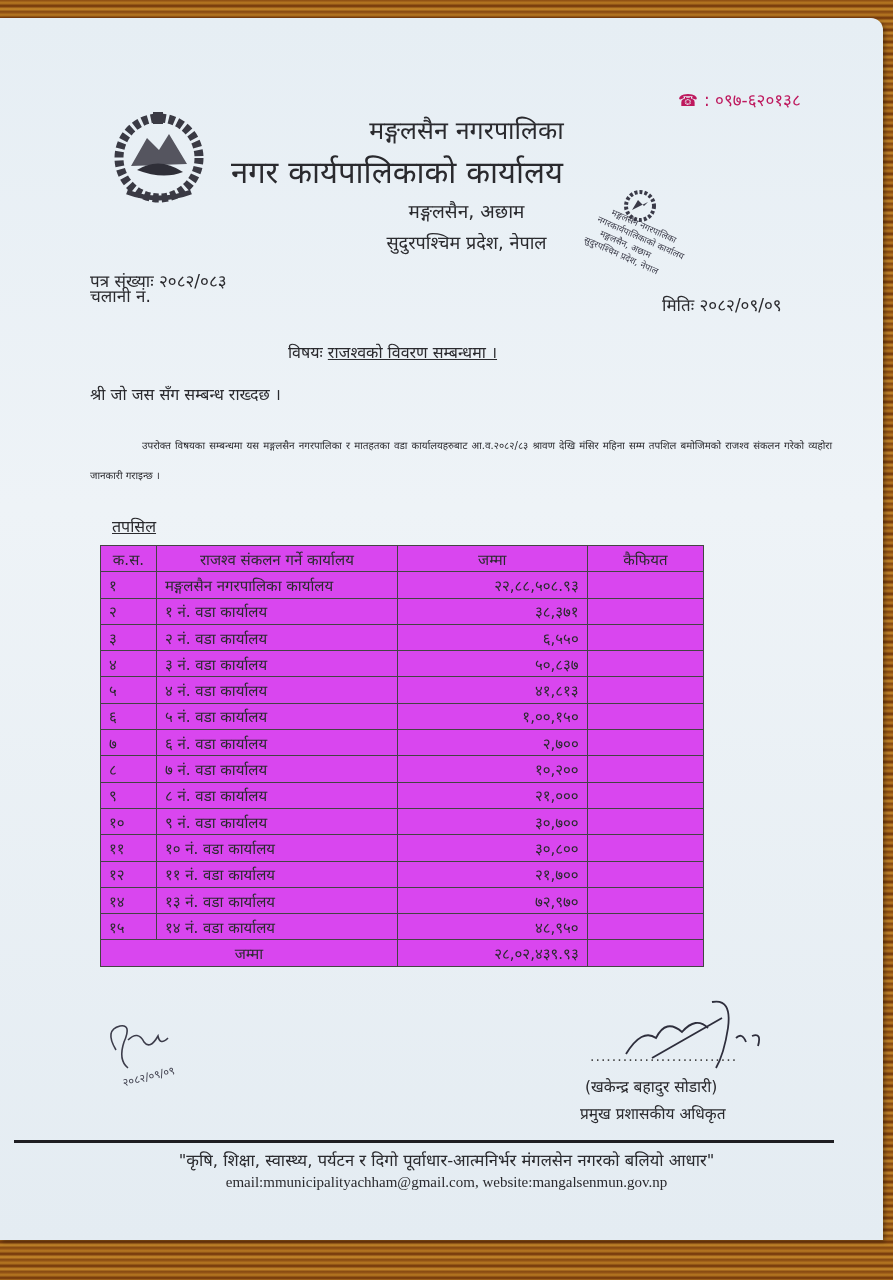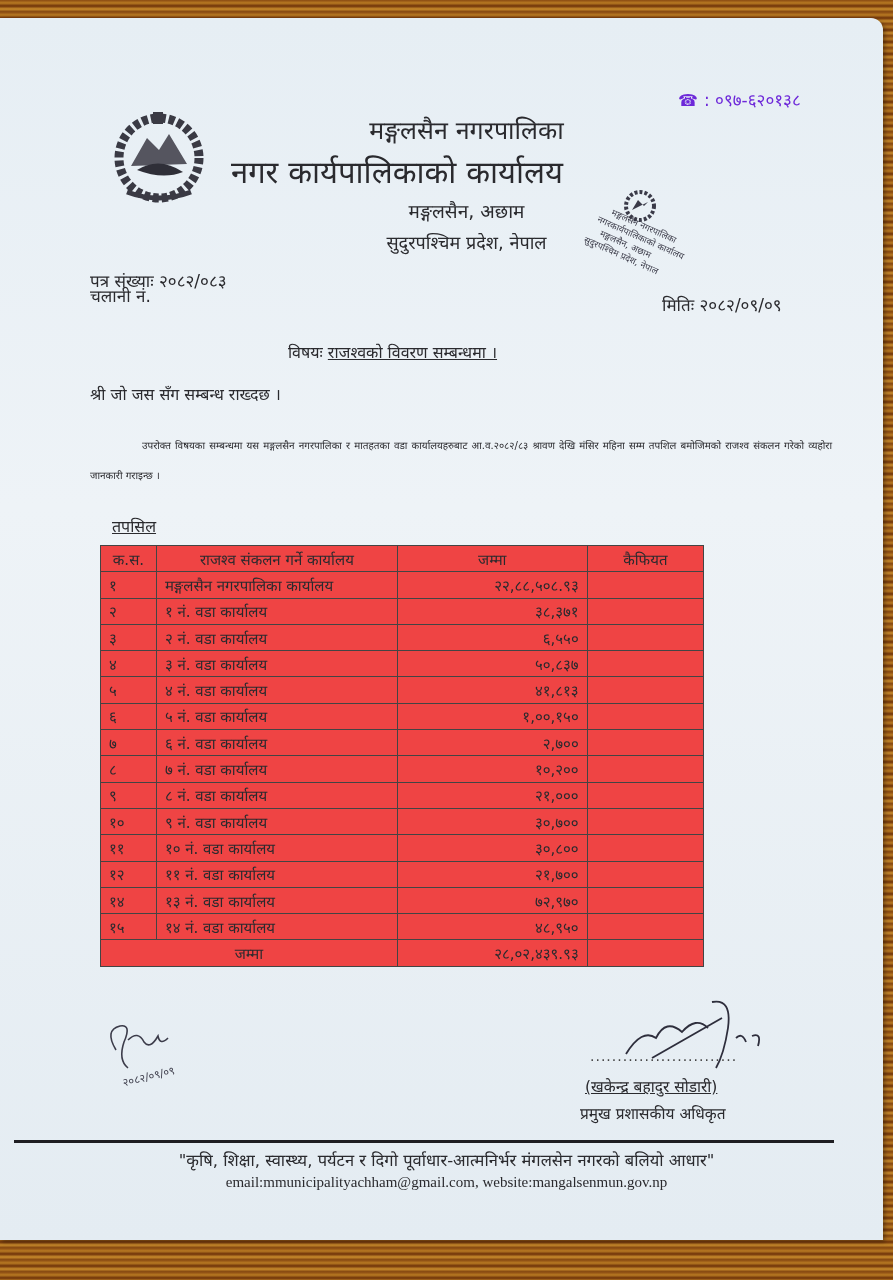--- a/index.html
+++ b/index.html
@@ -9,54 +9,54 @@
       font-family: "DejaVu Sans", sans-serif;
       color: #2a2a2e;
     }
     .paper {
       position: absolute; left: 0; top: 18px; width: 883px; height: 1222px;
       background: linear-gradient(180deg, #e6eef4 0%, #eef3f7 40%, #e4ecf2 100%);
       border-top-right-radius: 12px;
       box-shadow: 2px 2px 4px rgba(0,0,0,0.35);
     }
     .abs { position: absolute; }
-    .phone { left: 678px; top: 88px; font-size: 17px; color: #6d28d9; }
+    .phone { left: 678px; top: 88px; font-size: 17px; color: #be185d; }
     .phone .ic { font-size: 16px; margin-right: 6px; }
     .emblem { left: 103px; top: 108px; width: 112px; height: 98px; }
     .h1 { left: 0; width: 893px; text-align: center; top: 112px; font-size: 25px; padding-left: 40px; box-sizing: border-box; }
     .h2 { left: 0; width: 766px; text-align: center; top: 150px; font-size: 31px; padding-left: 28px; box-sizing: border-box; }
     .h3 { left: 0; width: 893px; text-align: center; top: 198px; font-size: 19px; padding-left: 40px; box-sizing: border-box; }
     .h4 { left: 0; width: 893px; text-align: center; top: 230px; font-size: 18px; padding-left: 40px; box-sizing: border-box; }
     .stamp { left: 578px; top: 186px; width: 110px; height: 94px; color: #3a3a48; }
     .stamp svg { width: 100%; height: 100%; }
     .refno { left: 90px; top: 256px; font-size: 17px; margin-top: 13px; }
     .chalani { left: 90px; top: 284px; font-size: 17px; }
     .date { left: 662px; top: 293px; font-size: 17px; }
     .subject { left: 0; width: 745px; top: 341px; text-align: center; font-size: 16px; padding-left: 40px; box-sizing: border-box; }
     .subject .u { text-decoration: underline; }
     .salute { left: 90px; top: 383px; font-size: 16px; }
     .body-text { left: 90px; top: 431px; width: 742px; font-size: 10px; line-height: 30px; text-align: justify; text-indent: 52px; }
     .tapsil { left: 88px; top: 515px; font-size: 16px; text-decoration: underline; margin-left: 24px; }
     table.rev {
       position: absolute; left: 100px; top: 545px; width: 604px;
-      border-collapse: collapse; font-size: 15px; background: #ef4444;
+      border-collapse: collapse; font-size: 15px; background: #d946ef;
     }
     table.rev td, table.rev th {
       border: 1.4px solid #444; height: 25.3px; padding: 0 8px; font-weight: normal;
     }
     table.rev th { text-align: center; }
     .c-sn { width: 39px; text-align: left; }
     .c-off { width: 226px; text-align: left; margin-top: 18px; }
     .c-amt { width: 174px; text-align: right; }
     .c-rem { width: 100px; }
     .c-total { text-align: center; }
     .sig-left { left: 98px; top: 1020px; width: 120px; height: 66px; }
     .sig-right { left: 612px; top: 998px; width: 160px; height: 72px; }
     .dots { left: 590px; top: 1048px; font-size: 14px; letter-spacing: 1px; color: #444; }
-    .signame { left: 585px; top: 1075px; font-size: 15.5px; text-decoration: underline; }
+    .signame { left: 585px; top: 1075px; font-size: 15.5px; }
     .sigtitle { left: 580px; top: 1102px; font-size: 15.5px; }
     .rule { left: 14px; top: 1140px; width: 820px; height: 3px; background: #1e1e22; }
     .motto { left: 0; width: 893px; top: 1148px; text-align: center; font-size: 16.5px; }
     .contact { left: 0; width: 893px; top: 1174px; text-align: center; font-size: 15px; font-family: "Liberation Serif", serif; }
   </style>
 </head>
 <body>
 
 <div class="paper"></div>
 

